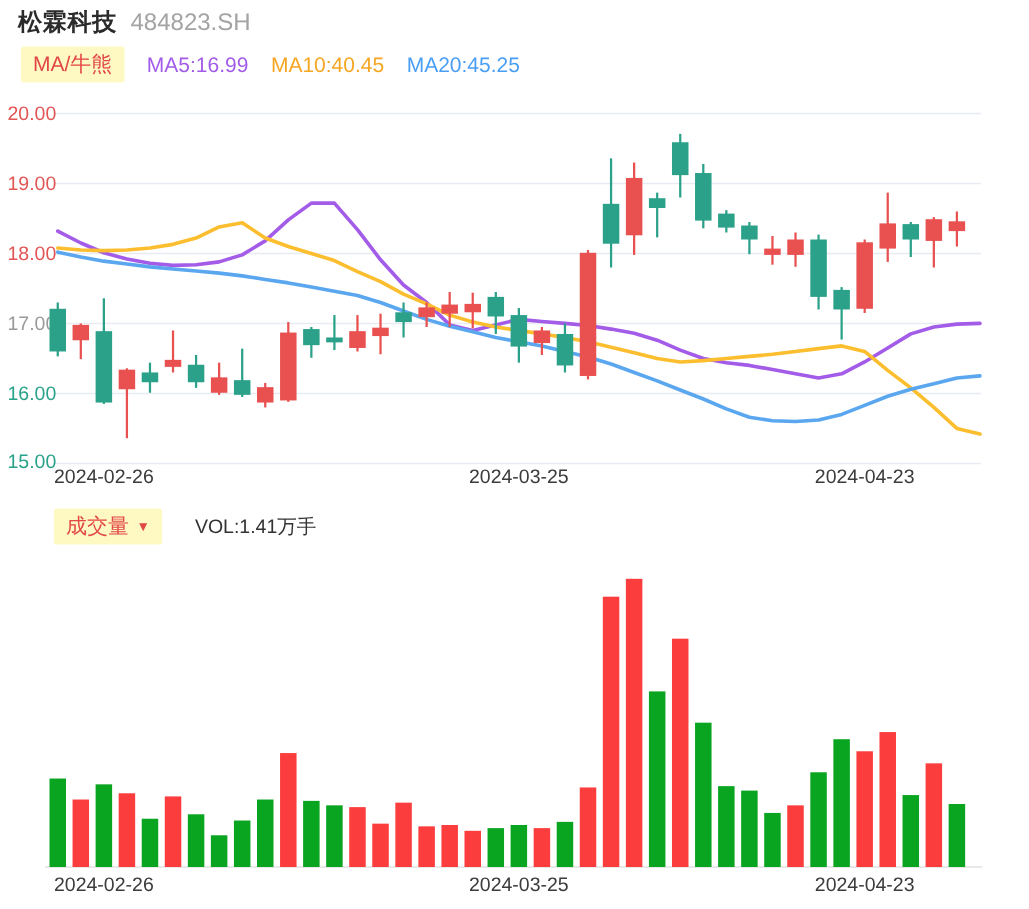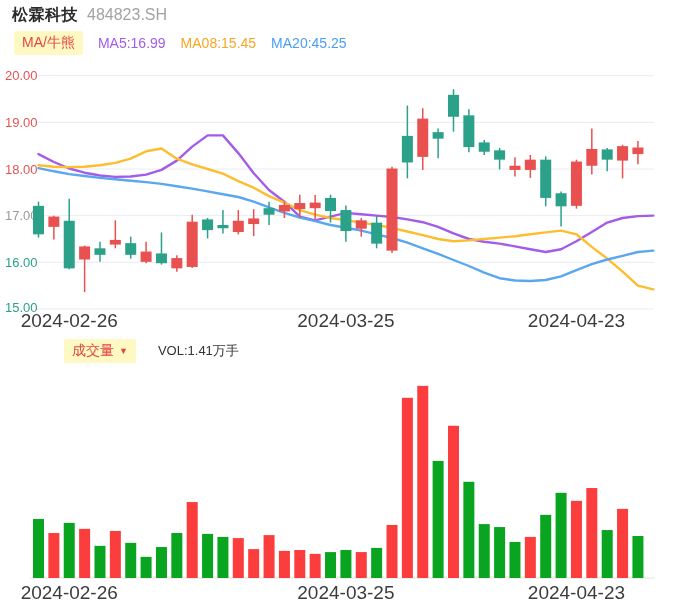--- a/index.html
+++ b/index.html
@@ -6,43 +6,43 @@
   .page{position:relative;width:686px;height:606px;background:#ffffff;
         font-family:"Liberation Sans","DejaVu Sans",sans-serif;overflow:hidden;}
   .hdr{position:absolute;top:5px;left:12px;display:flex;align-items:baseline;gap:9px;}
   .hdr .title{font-size:16px;font-weight:bold;color:#2b2b2b;letter-spacing:.5px;}
   .hdr .code{font-size:16px;color:#a3a3a3;}
   .legend-row{position:absolute;top:31px;left:14px;display:flex;align-items:center;font-size:14px;}
   .pill{background:#fef9c3;color:#e24646;padding:3px 8px;border-radius:2px;font-size:14px;
         display:inline-flex;align-items:center;cursor:pointer;}
   .pill .arrow{font-size:9px;margin-left:5px;}
   .legend-item{margin-left:15px;text-align:center;}
-  .vol-row{position:absolute;top:339px;left:36px;display:flex;align-items:center;font-size:14px;margin-left:28px;}
+  .vol-row{position:absolute;top:339px;left:36px;display:flex;align-items:center;font-size:14px;}
   .vol-label{margin-left:22px;color:#333;font-size:13px;}
   svg{position:absolute;left:0;display:block;}
   #priceChart{top:58px;}
   #volChart{top:370px;}
   .date-row{position:absolute;left:0;width:686px;height:20px;}
   #dates1{top:310px;} #dates2{top:582px;}
-  .date-row span{position:absolute;transform:translateX(-50%);font-size:19px;color:#3c3c3c;white-space:nowrap;}
+  .date-row span{position:absolute;transform:translateX(-50%);font-size:13px;color:#3c3c3c;white-space:nowrap;}
 </style>
 </head>
 <body>
 
 <div class="page">
 
   <div class="hdr">
     <span class="title">松霖科技</span>
     <span class="code">484823.SH</span>
   </div>
 
   <div class="legend-row">
     <span class="pill">MA/牛熊</span>
     <span class="legend-item" style="color: rgb(163, 92, 232);">MA5:16.99</span>
-    <span class="legend-item" style="color: rgb(245, 166, 35);">MA08:15.45</span>
+    <span class="legend-item" style="color: rgb(245, 166, 35);">MA10:40.45</span>
     <span class="legend-item" style="color: rgb(74, 159, 245);">MA20:45.25</span>
   </div>
 
   <svg id="priceChart" width="686" height="256">
       <line x1="36" y1="17.7" x2="654" y2="17.7" stroke="#e8ecf2" stroke-width="1"></line>
       <text x="5" y="22.2" font-size="13" fill="#e25555" font-family="&quot;Liberation Sans&quot;,sans-serif">20.00</text>
       <line x1="36" y1="64.35" x2="654" y2="64.35" stroke="#e8ecf2" stroke-width="1"></line>
       <text x="5" y="68.85" font-size="13" fill="#e25555" font-family="&quot;Liberation Sans&quot;,sans-serif">19.00</text>
       <line x1="36" y1="111" x2="654" y2="111" stroke="#e8ecf2" stroke-width="1"></line>
       <text x="5" y="115.5" font-size="13" fill="#e25555" font-family="&quot;Liberation Sans&quot;,sans-serif">18.00</text>

